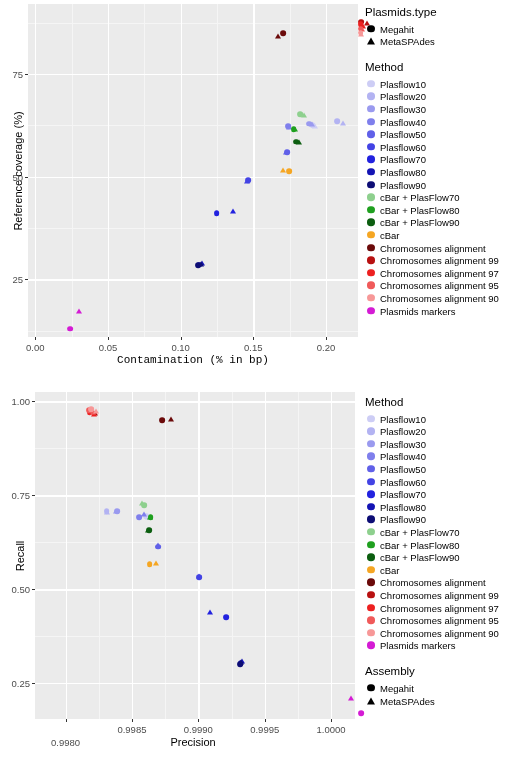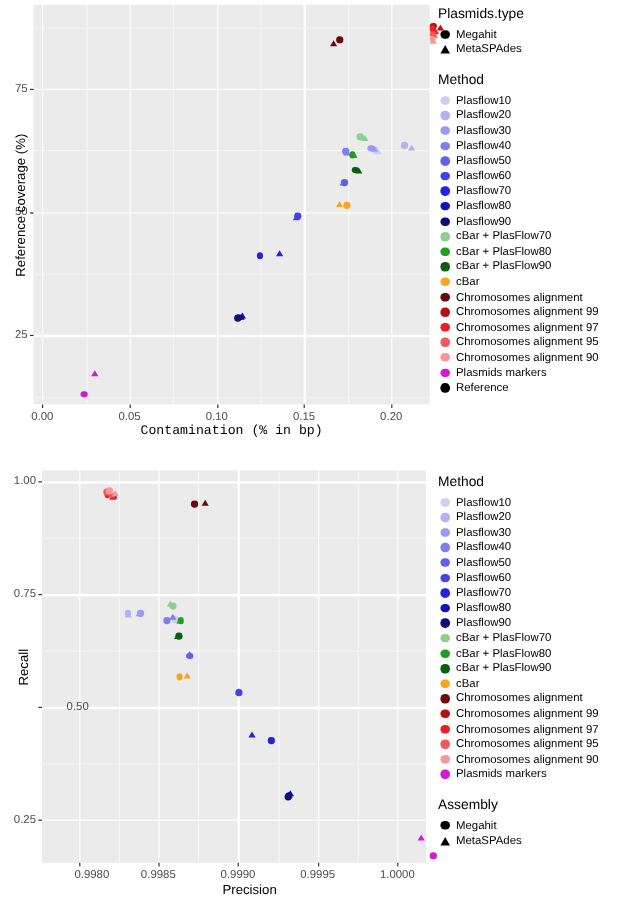--- a/index.html
+++ b/index.html
@@ -188,24 +188,20 @@
         <div class="legend-label">Chromosomes alignment 95</div>
       </div>
       <div class="legend-row" style="left: 365px; top: 291.4px; width: 160px;">
         <div class="legend-key circle" style="width: 7.5px; height: 7.5px; background: rgb(247, 152, 152); left: 2px;"></div>
         <div class="legend-label">Chromosomes alignment 90</div>
       </div>
       <div class="legend-row" style="left: 365px; top: 304px; width: 160px;">
         <div class="legend-key circle" style="width: 7.5px; height: 7.5px; background: rgb(212, 27, 212); left: 2px;"></div>
         <div class="legend-label">Plasmids markers</div>
       </div>
-      <div class="legend-row" style="left: 365px; top: 316.6px; width: 160px;">
-        <div class="legend-key circle" style="width: 7.5px; height: 7.5px; background: rgb(0, 0, 0); left: 2px;"></div>
-        <div class="legend-label">Reference</div>
-      </div>
     </div>
   <div class="chart" id="chart-bottom" style="left: 0px; top: 384px; width: 524px; height: 380px;">
       <div class="panel" style="left: 35px; top: 8px; width: 320px; height: 327px;">
         <div class="grid-minor" style="left: 63.7344px; top: 0px; width: 1px; height: 327px;"></div>
         <div class="grid-minor" style="left: 130.124px; top: 0px; width: 1px; height: 327px;"></div>
         <div class="grid-minor" style="left: 196.515px; top: 0px; width: 1px; height: 327px;"></div>
         <div class="grid-minor" style="left: 262.905px; top: 0px; width: 1px; height: 327px;"></div>
         <div class="grid-minor" style="left: 0px; top: 244.31px; width: 320px; height: 1px;"></div>
         <div class="grid-minor" style="left: 0px; top: 150.345px; width: 320px; height: 1px;"></div>
         <div class="grid-minor" style="left: 0px; top: 56.3793px; width: 320px; height: 1px;"></div>
@@ -251,38 +247,38 @@
         <div class="pt circle" title="Chromosomes alignment 97 / Megahit" style="width: 5.75px; height: 5.75px; background: rgb(237, 32, 32); left: 54.6515px; top: 20.4034px;"></div>
         <div class="pt tri" title="Chromosomes alignment 97 / MetaSPAdes" style="border-left: 3.1px solid transparent; border-right: 3.1px solid transparent; border-bottom: 5.4px solid rgb(237, 32, 32); left: 59.166px; top: 21.9069px;"></div>
         <div class="pt circle" title="Chromosomes alignment 95 / Megahit" style="width: 5.75px; height: 5.75px; background: rgb(240, 90, 90); left: 54.2531px; top: 18.1483px;"></div>
         <div class="pt tri" title="Chromosomes alignment 95 / MetaSPAdes" style="border-left: 3.1px solid transparent; border-right: 3.1px solid transparent; border-bottom: 5.4px solid rgb(240, 90, 90); left: 58.2365px; top: 19.6517px;"></div>
         <div class="pt circle" title="Chromosomes alignment 90 / Megahit" style="width: 5.75px; height: 5.75px; background: rgb(247, 152, 152); left: 56.2448px; top: 17.3966px;"></div>
         <div class="pt tri" title="Chromosomes alignment 90 / MetaSPAdes" style="border-left: 3.1px solid transparent; border-right: 3.1px solid transparent; border-bottom: 5.4px solid rgb(247, 152, 152); left: 61.2905px; top: 18.5241px;"></div>
         <div class="pt circle" title="Plasmids markers / Megahit" style="width: 5.75px; height: 5.75px; background: rgb(212, 27, 212); left: 325.788px; top: 321.093px;"></div>
         <div class="pt tri" title="Plasmids markers / MetaSPAdes" style="border-left: 3.1px solid transparent; border-right: 3.1px solid transparent; border-bottom: 5.4px solid rgb(212, 27, 212); left: 316.494px; top: 306.059px;"></div>
       </div>
       <div class="tick-mark" style="left: 65.5394px; top: 335px; width: 1px; height: 3px;"></div>
-      <div class="tick-label tick-x" style="left: 65.5394px; top: 340px; margin-left: 11px;">0.9980</div>
+      <div class="tick-label tick-x" style="left: 65.5394px; top: 353px;">0.9980</div>
       <div class="tick-mark" style="left: 131.929px; top: 335px; width: 1px; height: 3px;"></div>
       <div class="tick-label tick-x" style="left: 131.929px; top: 340px;">0.9985</div>
       <div class="tick-mark" style="left: 198.32px; top: 335px; width: 1px; height: 3px;"></div>
       <div class="tick-label tick-x" style="left: 198.32px; top: 340px;">0.9990</div>
       <div class="tick-mark" style="left: 264.71px; top: 335px; width: 1px; height: 3px;"></div>
       <div class="tick-label tick-x" style="left: 264.71px; top: 340px;">0.9995</div>
       <div class="tick-mark" style="left: 331.1px; top: 335px; width: 1px; height: 3px;"></div>
       <div class="tick-label tick-x" style="left: 331.1px; top: 340px;">1.0000</div>
       <div class="tick-mark" style="left: 32px; top: 299.293px; width: 3px; height: 1px;"></div>
       <div class="tick-label tick-y" style="left: 0px; top: 299.293px; width: 30px;">0.25</div>
       <div class="tick-mark" style="left: 32px; top: 205.328px; width: 3px; height: 1px;"></div>
-      <div class="tick-label tick-y" style="left: 0px; top: 205.328px; width: 30px; margin-left: 44px;">0.50</div>
+      <div class="tick-label tick-y" style="left: 0px; top: 205.328px; width: 30px;">0.50</div>
       <div class="tick-mark" style="left: 32px; top: 111.362px; width: 3px; height: 1px;"></div>
       <div class="tick-label tick-y" style="left: 0px; top: 111.362px; width: 30px;">0.75</div>
       <div class="tick-mark" style="left: 32px; top: 17.3966px; width: 3px; height: 1px;"></div>
       <div class="tick-label tick-y" style="left: 0px; top: 17.3966px; width: 30px;">1.00</div>
-      <div class="axis-title" style="left: 208px; top: 352px; transform: translateX(-50%);">Precision</div>
+      <div class="axis-title" style="left: 193px; top: 352px; transform: translateX(-50%);">Precision</div>
       <div class="axis-title axis-title-y" style="left: 14px; top: 171.5px; transform: rotate(-90deg) translateX(-50%);">Recall</div>
       <div class="legend-title" style="left: 365px; top: 12px;">Method</div>
       <div class="legend-row" style="left: 365px; top: 28px; width: 160px;">
         <div class="legend-key circle" style="width: 7.5px; height: 7.5px; background: rgb(205, 205, 245); left: 2px;"></div>
         <div class="legend-label">Plasflow10</div>
       </div>
       <div class="legend-row" style="left: 365px; top: 40.6px; width: 160px;">
         <div class="legend-key circle" style="width: 7.5px; height: 7.5px; background: rgb(179, 179, 242); left: 2px;"></div>
         <div class="legend-label">Plasflow20</div>
       </div>

